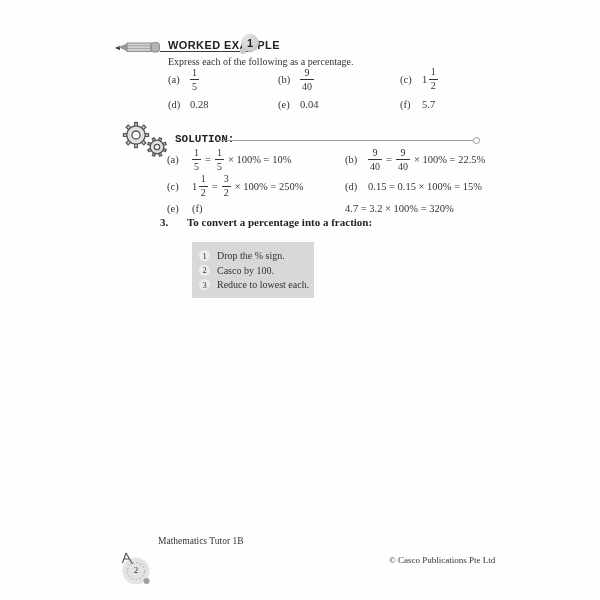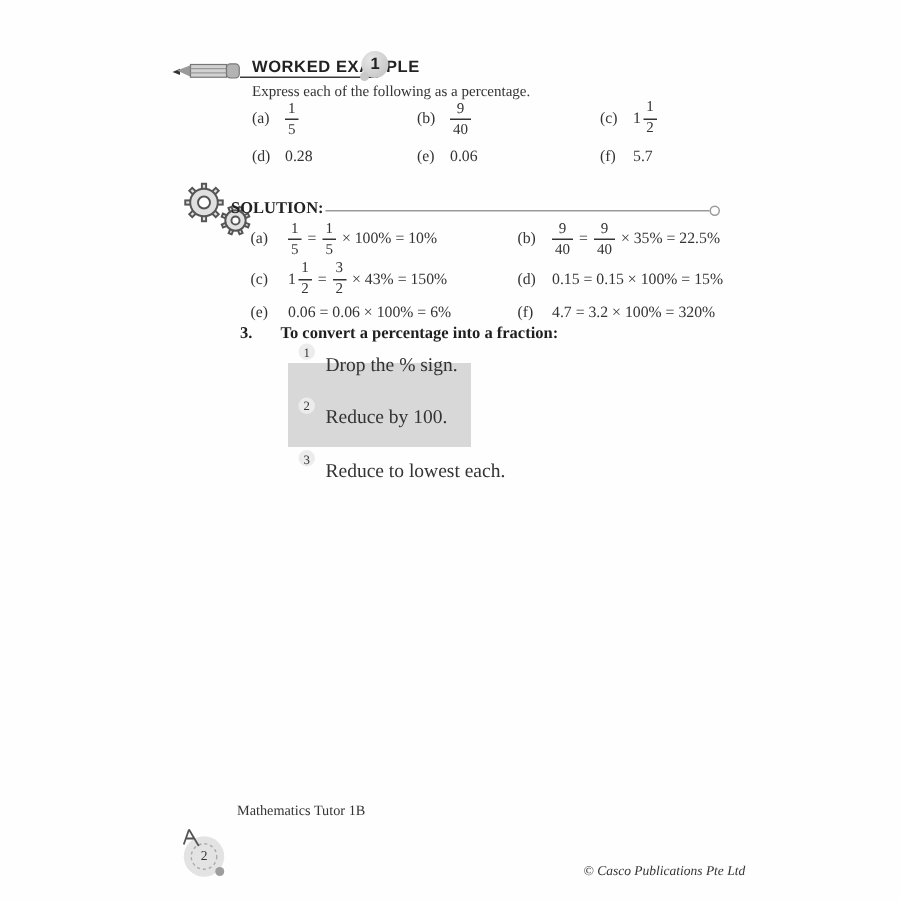--- a/index.html
+++ b/index.html
@@ -46,22 +46,22 @@
   
   .frac{display:inline-flex;flex-direction:column;align-items:center;line-height:1;}
   .frac .fn{font-size:10px;padding:0 2px 1.5px;}
   .frac .fd{font-size:10px;border-top:1px solid #333;padding:1.5px 2px 0;}
   .mixed{display:inline-flex;align-items:center;gap:1.5px;}
   .eqline{display:flex;align-items:center;gap:4px;white-space:nowrap;}
 
   
   .gears{position:absolute;left:119px;top:120px;}
   .sol-title{
-    position:absolute;left:154px;top:133px;
-    font-family:Liberation Serif, serif;font-weight:bold;font-size:11px;color:#222;
+    position:absolute;left:175px;top:133px;
+    font-family:Liberation Mono, monospace;font-weight:bold;font-size:11px;color:#222;
     white-space:nowrap;
   }
   .sol-line{position:absolute;left:217px;top:140px;width:256px;height:1px;background:#9a9a9a;}
   .sol-line-end{
     position:absolute;left:473px;top:137px;width:5px;height:5px;border-radius:50%;
     border:1.2px solid #9a9a9a;background:#fff;
   }
   .sol-grid{
     position:absolute;left:167px;top:147px;
     display:grid;grid-template-columns:25px 153px 23px auto;
@@ -77,31 +77,31 @@
     background:#d8d8d8;
     display:flex;flex-direction:column;justify-content:center;gap:3.5px;
     padding-left:7px;box-sizing:border-box;
   }
   .step{display:flex;align-items:center;gap:7px;}
   .step-num{
     width:11px;height:11px;border-radius:50%;background:#ececec;
     font-family:"Liberation Serif", serif;font-size:8.5px;color:#333;
     display:flex;align-items:center;justify-content:center;flex:0 0 auto;
   }
-  .step-text{font-size:13px;color:#333;white-space:nowrap;margin-top:16px;}
+  .step-text{font-size:10px;color:#333;white-space:nowrap;}
 
   
   .emblem{position:absolute;left:116px;top:550px;}
   .page-num{
     position:absolute;left:128px;top:565px;width:16px;text-align:center;
     font-size:9px;color:#333;
   }
   .book-title{position:absolute;left:158px;top:536px;font-size:9.5px;color:#333;white-space:nowrap;}
   .copyright{
-    position:absolute;left:389px;top:575px;font-size:9px;font-style:italic;color:#333;
+    position:absolute;left:389px;top:555px;font-size:9px;color:#333;
     white-space:nowrap;
   }
 </style>
 </head>
 <body>
 
 <div class="page">
 
   <svg class="pencil" width="50" height="14" viewBox="0 0 50 14">
     <polygon points="1,8 6,5.8 6,10" fill="#333"></polygon>
@@ -137,21 +137,21 @@
         <span>1</span>
         <span class="frac">
           <span class="fn">1</span>
           <span class="fd">2</span>
         </span>
       </span>
     </span>
     <span class="cell">(d)</span>
     <span class="cell">0.28</span>
     <span class="cell">(e)</span>
-    <span class="cell">0.06</span>
+    <span class="cell">0.04</span>
     <span class="cell">(f)</span>
     <span class="cell">5.7</span>
   </div>
 
   <svg class="gears" width="52" height="38" viewBox="0 0 52 38">
     <g fill="#e0e0e0" stroke="#555" stroke-width="1.3">
       <g>
         <rect x="15.6" y="2.5" width="2.8" height="6" transform="rotate(0 17 15)"></rect>
         <rect x="15.6" y="2.5" width="2.8" height="6" transform="rotate(45 17 15)"></rect>
         <rect x="15.6" y="2.5" width="2.8" height="6" transform="rotate(90 17 15)"></rect>
@@ -200,58 +200,57 @@
     <span class="cell eqline">
       <span class="frac">
         <span class="fn">9</span>
         <span class="fd">40</span>
       </span>
       <span>=</span>
       <span class="frac">
         <span class="fn">9</span>
         <span class="fd">40</span>
       </span>
-      <span>× 35% = 22.5%</span>
+      <span>× 100% = 22.5%</span>
     </span>
 
     <span class="cell">(c)</span>
     <span class="cell eqline">
       <span class="mixed">
         <span>1</span>
         <span class="frac">
           <span class="fn">1</span>
           <span class="fd">2</span>
         </span>
       </span>
       <span>=</span>
       <span class="frac">
         <span class="fn">3</span>
         <span class="fd">2</span>
       </span>
-      <span>× 43% = 150%</span>
+      <span>× 100% = 250%</span>
     </span>
     <span class="cell">(d)</span>
     <span class="cell">0.15 = 0.15 × 100% = 15%</span>
 
     <span class="cell">(e)</span>
-    <span class="cell">0.06 = 0.06 × 100% = 6%</span>
     <span class="cell">(f)</span>
     <span class="cell">4.7 = 3.2 × 100% = 320%</span>
   </div>
 
   <div class="note-num">3.</div>
   <div class="note-heading">To convert a percentage into a fraction:</div>
   <div class="steps-box">
     <div class="step">
       <span class="step-num">1</span>
       <span class="step-text">Drop the % sign.</span>
     </div>
     <div class="step">
       <span class="step-num">2</span>
-      <span class="step-text">Reduce by 100.</span>
+      <span class="step-text">Casco by 100.</span>
     </div>
     <div class="step">
       <span class="step-num">3</span>
       <span class="step-text">Reduce to lowest each.</span>
     </div>
   </div>
 
   <svg class="emblem" width="40" height="40" viewBox="0 0 40 40">
     <circle cx="20" cy="21" r="13.5" fill="#e3e3e3"></circle>
     <circle cx="20" cy="21" r="8.5" fill="none" stroke="#a8a8a8" stroke-width="0.9" stroke-dasharray="2,2"></circle>

